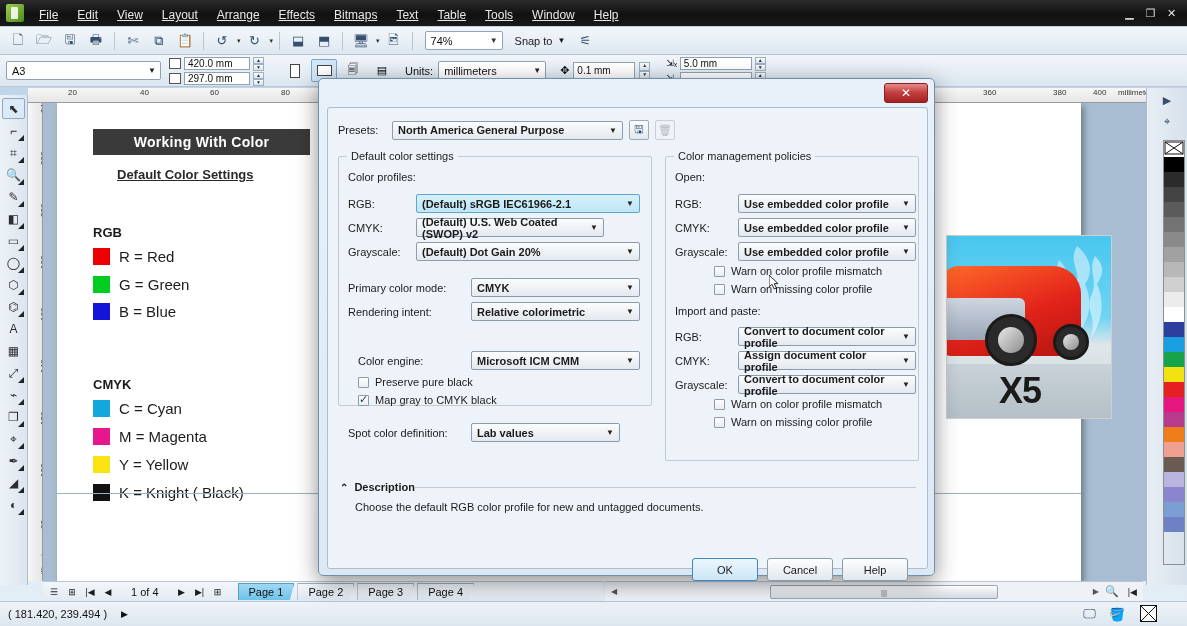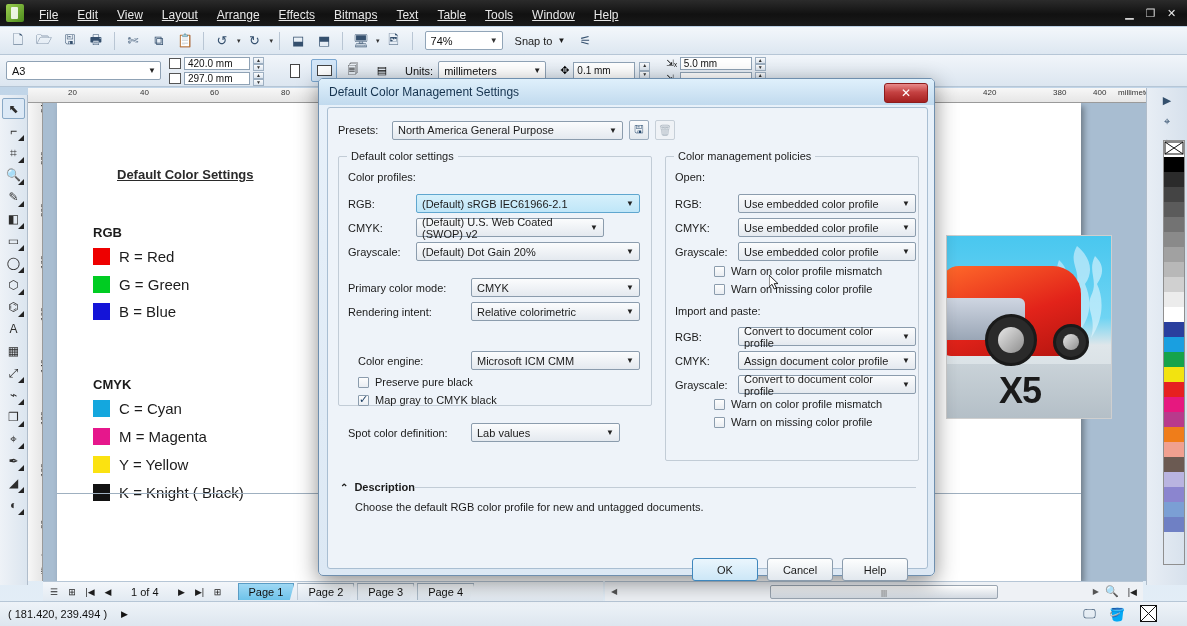--- a/index.html
+++ b/index.html
@@ -236,21 +236,21 @@
   }
   .dlg-body{
     position:absolute;left:8px;top:28px;width:601px;height:462px;
     background:#eef3f9;border:1px solid #a9bed2;border-radius:3px;
   }
   .row{display:flex;align-items:center;}
   .lbl{font-size:11px;color:#1b1b1b;}
   .dcombo{
     height:19px;background:linear-gradient(180deg,#fbfcfd,#e4e9ef);
     border:1px solid #8b9cad;border-radius:2px;
-    display:flex;align-items:center;padding-left:5px;font-size:11px;color:#1b1b1b;
+    display:flex;align-items:center;padding-left:5px;font-size:11px;color:#1b1b1b;font-weight:bold;
   }
   .dcombo.hl{background:linear-gradient(180deg,#d6f0fb,#bfe6f8);border-color:#5fa6cf;}
   .dcombo .arr{margin-left:auto;margin-right:5px;font-size:8px;color:#222;}
   .gbox{
     position:absolute;border:1px solid #c2ccd6;border-radius:2px;
   }
   .gbox-title{
     position:absolute;top:-7px;left:8px;background:#eef3f9;padding:0 4px;
     font-size:11px;color:#1b1b1b;
   }
@@ -415,21 +415,21 @@
       </div>
     </div>
   </div>
 
   <div class="ruler-h">
     <div class="rtick" style="left:40px;top:0">20</div>
     <div class="rtick" style="left:112px;top:0">40</div>
     <div class="rtick" style="left:182px;top:0">60</div>
     <div class="rtick" style="left:253px;top:0">80</div>
     <div class="rtick" style="left:885px;top:0">340</div>
-    <div class="rtick" style="left:955px;top:0">420</div>
+    <div class="rtick" style="left:955px;top:0">360</div>
     <div class="rtick" style="left:1025px;top:0">380</div>
     <div class="rtick" style="left:1065px;top:0">400</div>
     <div class="rtick" style="left:1090px;top:1;font-size:8px;color:#333">millimeters</div>
   </div>
   <div class="ruler-v">
     <div class="rtickv" style="left:11px;top:10px">240</div>
     <div class="rtickv" style="left:11px;top:62px">220</div>
     <div class="rtickv" style="left:11px;top:114px">200</div>
     <div class="rtickv" style="left:11px;top:166px">180</div>
     <div class="rtickv" style="left:11px;top:218px">160</div>
@@ -457,20 +457,21 @@
     <div class="tool">⌁<span class="fly"></span></div>
     <div class="tool">❐<span class="fly"></span></div>
     <div class="tool">⌖<span class="fly"></span></div>
     <div class="tool">✒<span class="fly"></span></div>
     <div class="tool">◢<span class="fly"></span></div>
     <div class="tool">◐<span class="fly"></span></div>
   </div>
 
   <div class="canvas">
     <div class="page">
+      <div class="doc-title">Working With Color</div>
       <div class="doc-sub">Default Color Settings</div>
 
       <div class="grp-label" style="left:36px;top:122px">RGB</div>
       <div class="swatch-row" style="left:36px;top:145px">
         <span class="sw" style="background:#ee0000"></span>
         <span class="sw-text">R = Red</span>
       </div>
       <div class="swatch-row" style="left:36px;top:173px">
         <span class="sw" style="background:#00cc22"></span>
         <span class="sw-text">G = Green</span>
@@ -601,23 +602,20 @@
         <svg width="17" height="17">
             <rect x="0.5" y="0.5" width="16" height="16" fill="#fff" stroke="#111"></rect>
             <line x1="0.5" y1="0.5" x2="16.5" y2="16.5" stroke="#111"></line>
             <line x1="16.5" y1="0.5" x2="0.5" y2="16.5" stroke="#111"></line>
           </svg>
       </span>
     </span>
   </div>
 
   <div class="dlg">
-    <div class="dlg-title">
-      <span>Default Color Management Settings</span>
-    </div>
     <div class="dlg-close">✕</div>
 
     <div class="dlg-body">
 
       <div class="row" style="position:absolute;left:10px;top:12px;gap:6px">
         <span class="lbl" style="width:48px">Presets:</span>
         <span class="dcombo" style="width:231px">
           <span>North America General Purpose</span>
           <span class="arr">▼</span>
         </span>

